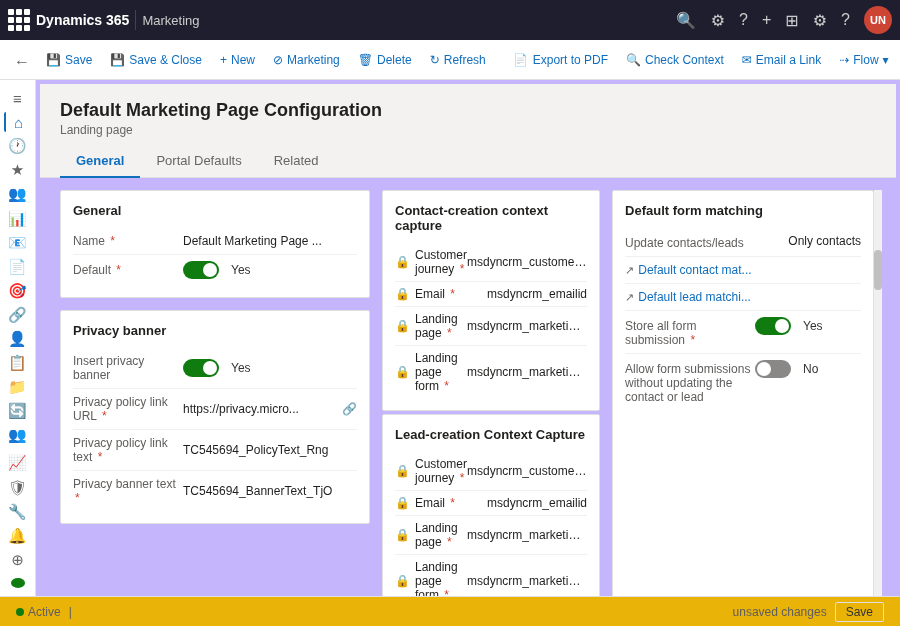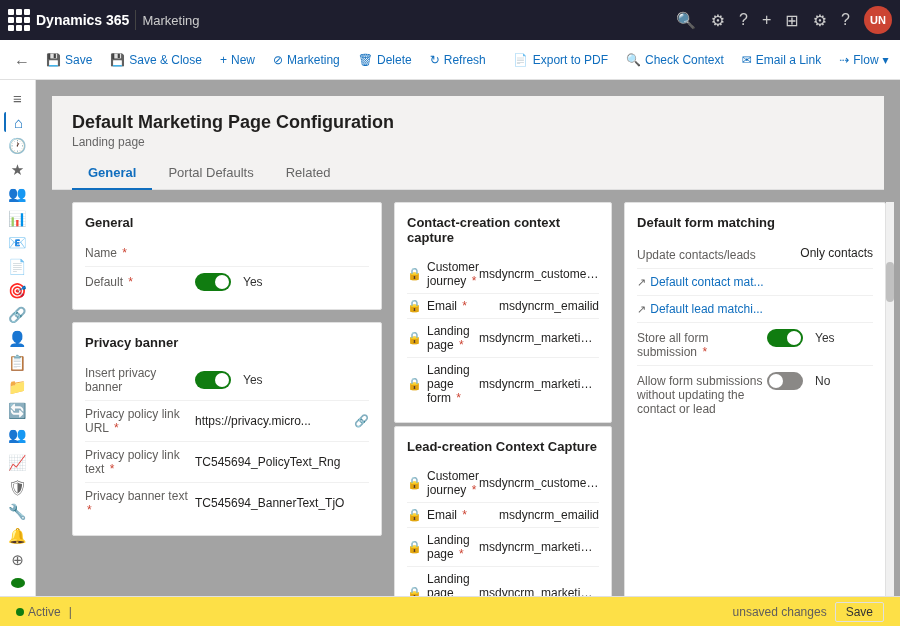--- a/index.html
+++ b/index.html
@@ -28,21 +28,21 @@
     
     .main-layout { display: flex; flex: 1; overflow: hidden; }
 
     
     .left-sidebar { width: 36px; background: #fff; border-right: 1px solid #e0e0e0; display: flex; flex-direction: column; align-items: center; padding: 8px 0; gap: 4px; flex-shrink: 0; }
     .sidebar-icon { width: 28px; height: 28px; display: flex; align-items: center; justify-content: center; color: #666; cursor: pointer; border-radius: 2px; font-size: 15px; }
     .sidebar-icon.active { color: #106ebe; border-left: 2px solid #106ebe; }
     .sidebar-spacer { flex: 1; }
 
     
-    .content-area { flex: 1; overflow: auto; padding: 16px; background: #a3a3a3; }
+    .content-area { flex: 1; overflow: auto; padding: 4px; background: #c4b5fd; }
 
     
     .page-header { padding: 16px 20px 8px; background: #f3f2f1; }
     .page-title { font-size: 18px; font-weight: 600; color: #201f1e; }
     .page-subtitle { font-size: 12px; color: #666; margin-top: 2px; }
 
     
     .tabs { display: flex; padding: 0 20px; border-bottom: 1px solid #e0e0e0; background: #f3f2f1; }
     .tab { padding: 8px 16px; font-size: 13px; cursor: pointer; color: #666; border-bottom: 2px solid transparent; margin-bottom: -1px; }
     .tab.active { color: #106ebe; border-bottom: 2px solid #106ebe; font-weight: 600; }
@@ -84,21 +84,21 @@
     .dfm-label { font-size: 12px; color: #605e5c; flex: 0 0 130px; padding-top: 2px; }
     .dfm-value { flex: 1; font-size: 12px; color: #201f1e; }
     .dfm-value-link { color: #106ebe; display: flex; align-items: center; gap: 4px; font-size: 12px; }
     .dfm-required { color: #c43; margin-left: 2px; }
 
     
     .right-scroll { width: 8px; background: #f0f0f0; flex-shrink: 0; }
     .right-scroll-thumb { width: 8px; height: 40px; background: #c0c0c0; border-radius: 4px; margin-top: 60px; }
 
     
-    .status-bar { background: #fde047; border-top: 1px solid #e0e0e0; height: 30px; display: flex; align-items: center; padding: 0 16px; font-size: 12px; color: #605e5c; gap: 8px; flex-shrink: 0; }
+    .status-bar { background: #eab308; border-top: 1px solid #e0e0e0; height: 30px; display: flex; align-items: center; padding: 0 16px; font-size: 12px; color: #605e5c; gap: 8px; flex-shrink: 0; }
     .status-bar-spacer { flex: 1; }
     .status-dot { width: 8px; height: 8px; background: #107c10; border-radius: 50%; }
     .url-link-icon { color: #106ebe; font-size: 12px; cursor: pointer; }
   </style>
 </head>
 <body>
 
 <div class="top-nav">
   <div class="top-nav-logo">
     <div class="top-nav-grid">
@@ -217,20 +217,21 @@
     </div>
 
     <div class="form-content">
 
       <div>
 
         <div class="card" style="margin-bottom:12px;">
           <div class="card-title">General</div>
           <div class="form-row">
             <span class="form-label">Name <span class="form-required">*</span></span>
+            <span class="form-value">Default Marketing Page ...</span>
           </div>
           <div class="form-row">
             <span class="form-label">Default <span class="form-required">*</span></span>
             <span style="display:flex;align-items:center;gap:6px;">
               <span class="toggle on">
                   <span class="toggle-knob"></span>
                 </span>
               <span class="toggle-label">Yes</span>
             </span>
           </div>

